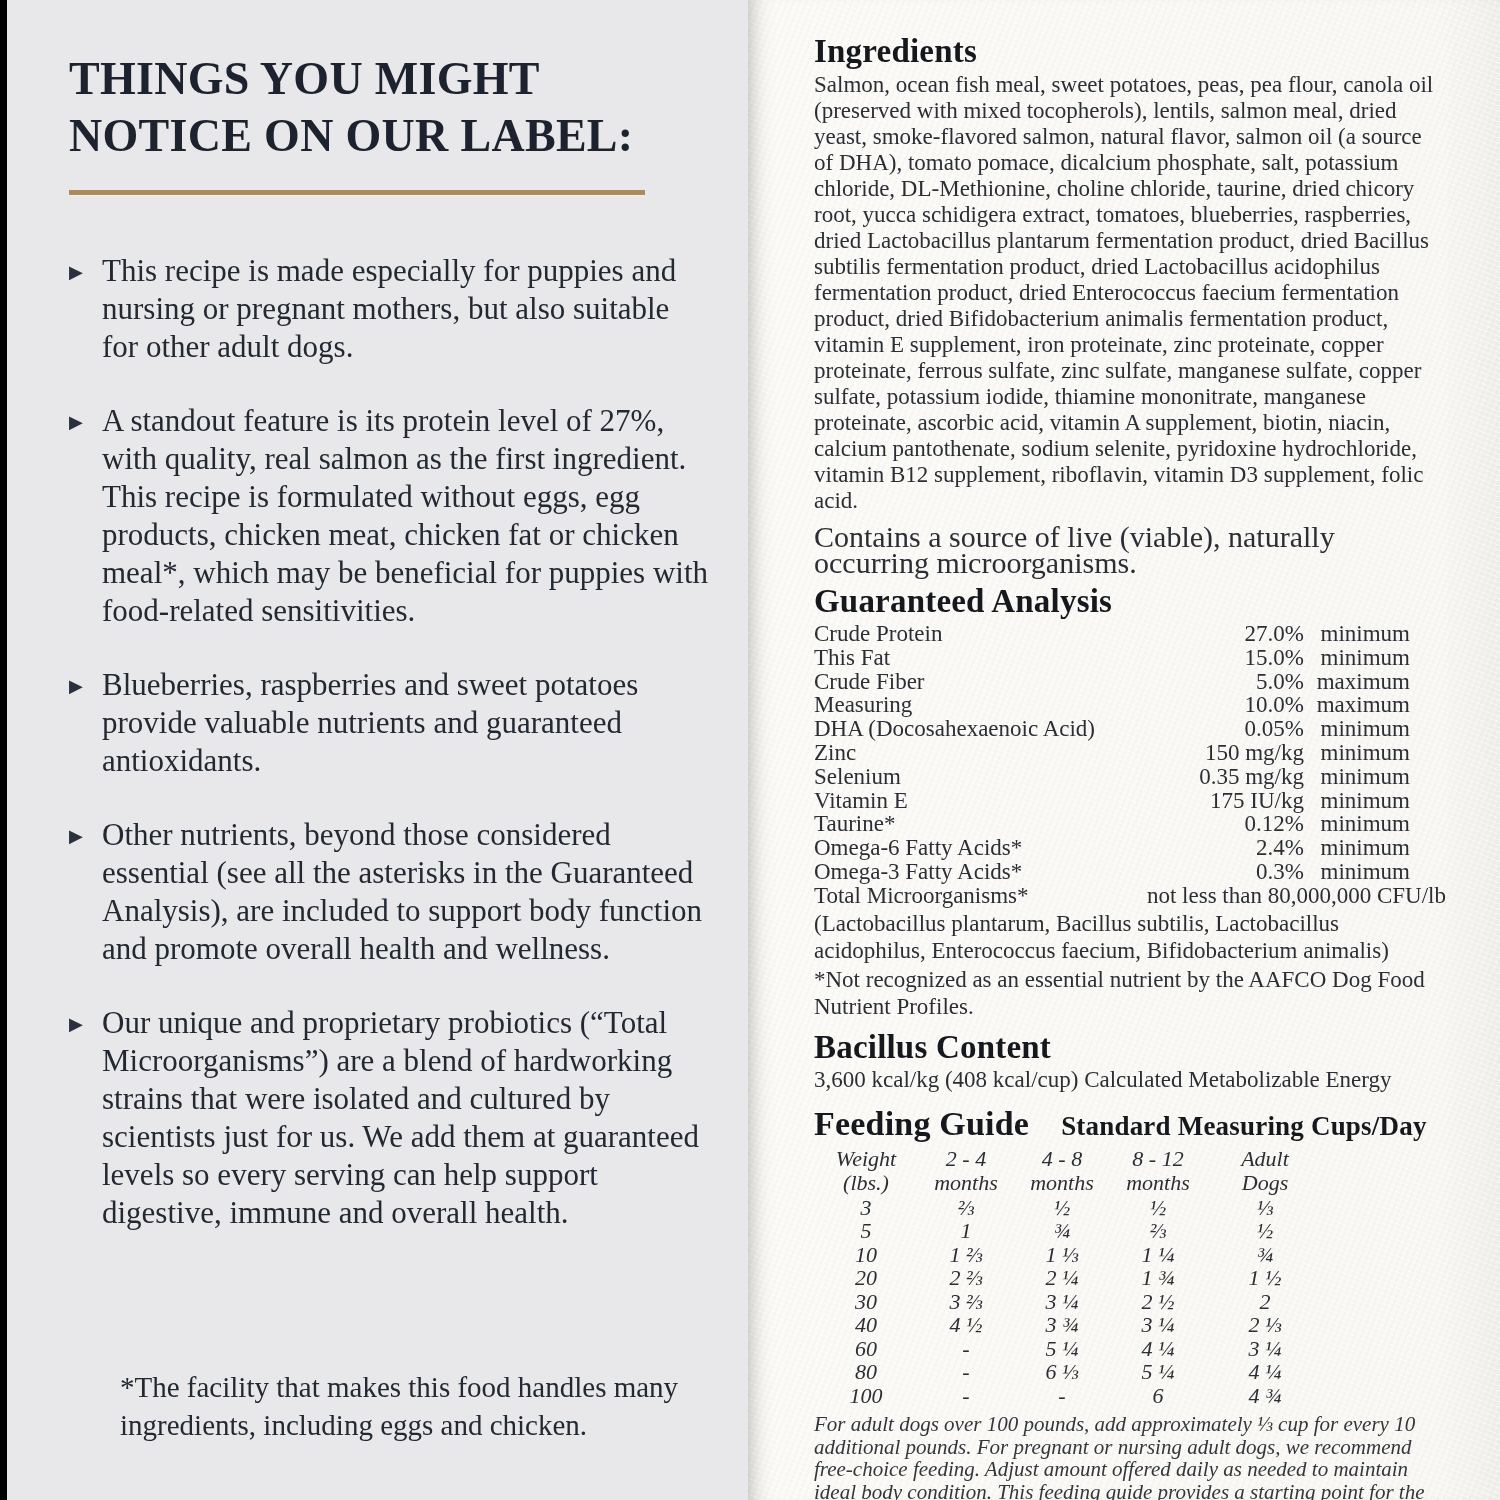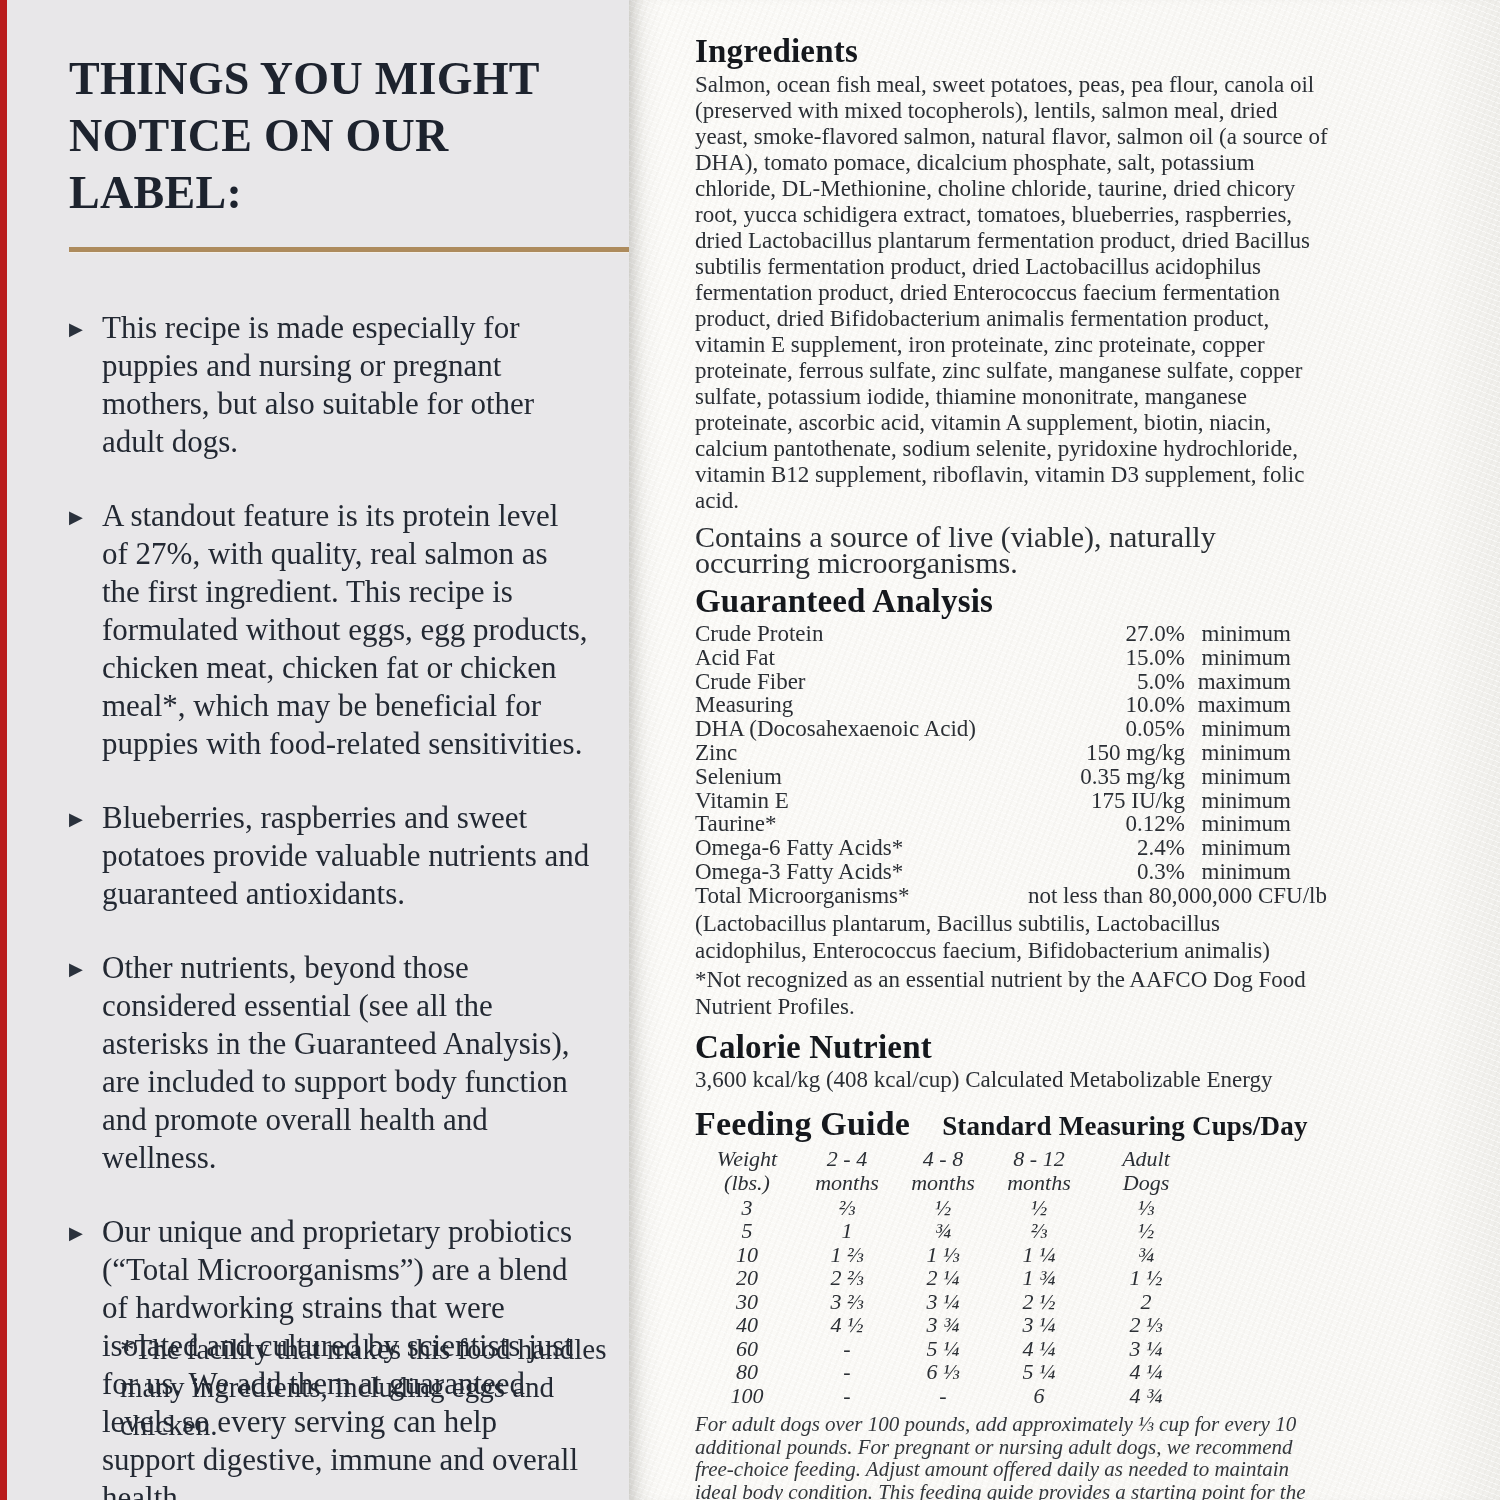--- a/index.html
+++ b/index.html
@@ -5,23 +5,23 @@
   html,body{margin:0;padding:0;}
   body{
     width:1500px;height:1500px;overflow:hidden;
     font-family:"Liberation Serif", serif;
     color:#262c35;background:#f8f7f4;
   }
   .page{display:flex;width:1500px;height:1500px;position:relative;}
 
   
   .left{
-    width:629px;box-sizing:border-box;flex:none;
+    width:748px;box-sizing:border-box;flex:none;
     background:#e8e7e9;
-    border-left:7px solid #b91c1c;
+    border-left:7px solid #000000;
     padding:50px 38px 0 62px;
     position:relative;
   }
   .left h1{
     margin:0;font-size:46px;line-height:57px;font-weight:bold;
     letter-spacing:.3px;color:#1d232e;max-width:620px;
   }
   .gold-rule{
     margin-top:26px;width:576px;height:5px;background:#ad8b5d;
     border-bottom:1px solid #f3efe8;
@@ -130,21 +130,21 @@
 
     <div class="ga">
       <h2 class="rh">Guaranteed Analysis</h2>
       <div class="ga-rows" id="ga-rows">
           <div class="ga-row">
             <span class="ga-label">Crude Protein</span>
             <span class="ga-value">27.0%</span>
             <span class="ga-qual">minimum</span>
           </div>
           <div class="ga-row">
-            <span class="ga-label">Acid Fat</span>
+            <span class="ga-label">This Fat</span>
             <span class="ga-value">15.0%</span>
             <span class="ga-qual">minimum</span>
           </div>
           <div class="ga-row">
             <span class="ga-label">Crude Fiber</span>
             <span class="ga-value">5.0%</span>
             <span class="ga-qual">maximum</span>
           </div>
           <div class="ga-row">
             <span class="ga-label">Measuring</span>
@@ -189,21 +189,21 @@
           <div class="ga-row total">
             <span class="ga-label">Total Microorganisms*</span>
             <span class="ga-value">not less than 80,000,000 CFU/lb</span>
           </div>
         </div>
       <p class="ga-note">(Lactobacillus plantarum, Bacillus subtilis, Lactobacillus acidophilus, Enterococcus faecium, Bifidobacterium animalis)</p>
       <p class="ga-note">*Not recognized as an essential nutrient by the AAFCO Dog Food Nutrient Profiles.</p>
     </div>
 
     <div class="cal">
-      <h2 class="rh">Calorie Nutrient</h2>
+      <h2 class="rh">Bacillus Content</h2>
       <p class="cal-body">3,600 kcal/kg (408 kcal/cup) Calculated Metabolizable Energy</p>
     </div>
 
     <div class="fg">
       <div class="fg-head">
         <h2 class="rh">Feeding Guide</h2>
         <span class="fg-sub">Standard Measuring Cups/Day</span>
       </div>
       <div class="fg-table">
         <div class="fg-row header" id="fg-cols">

